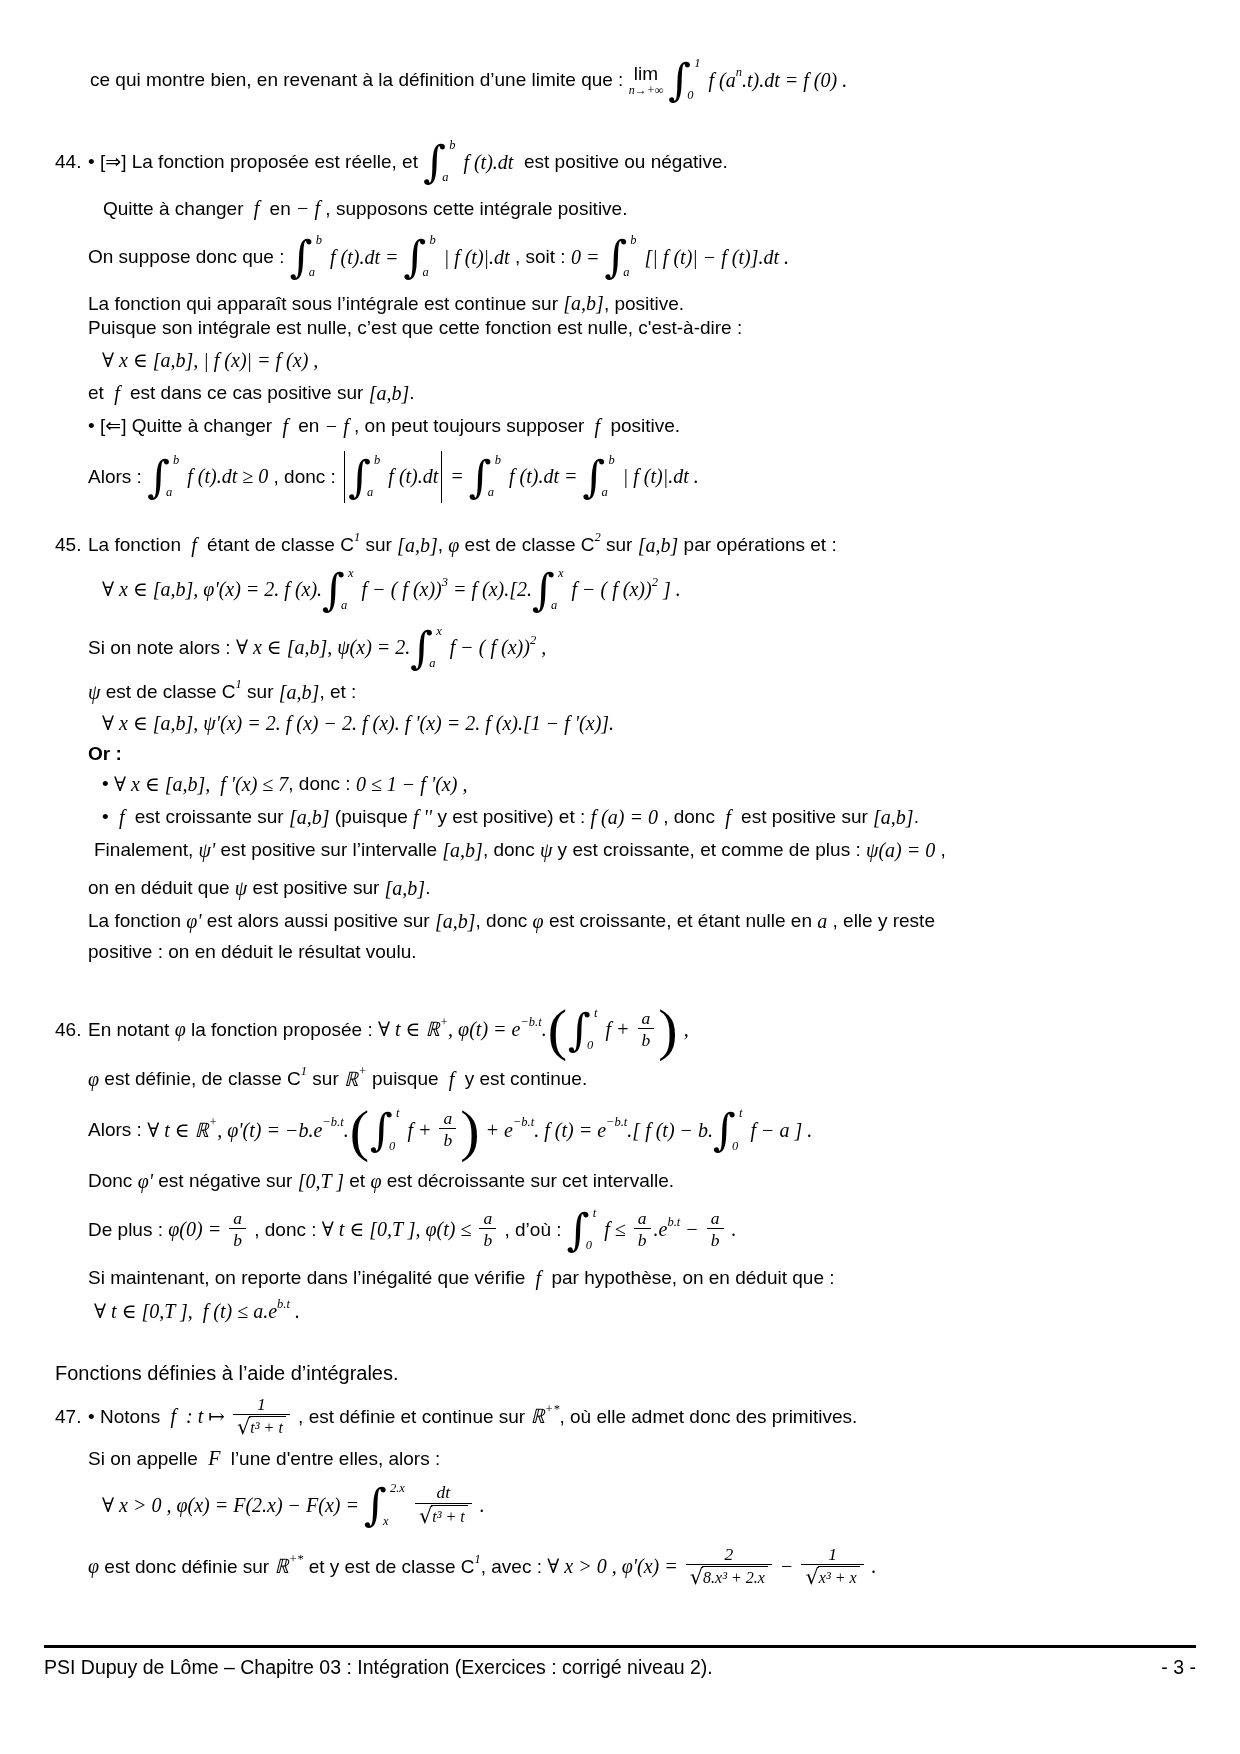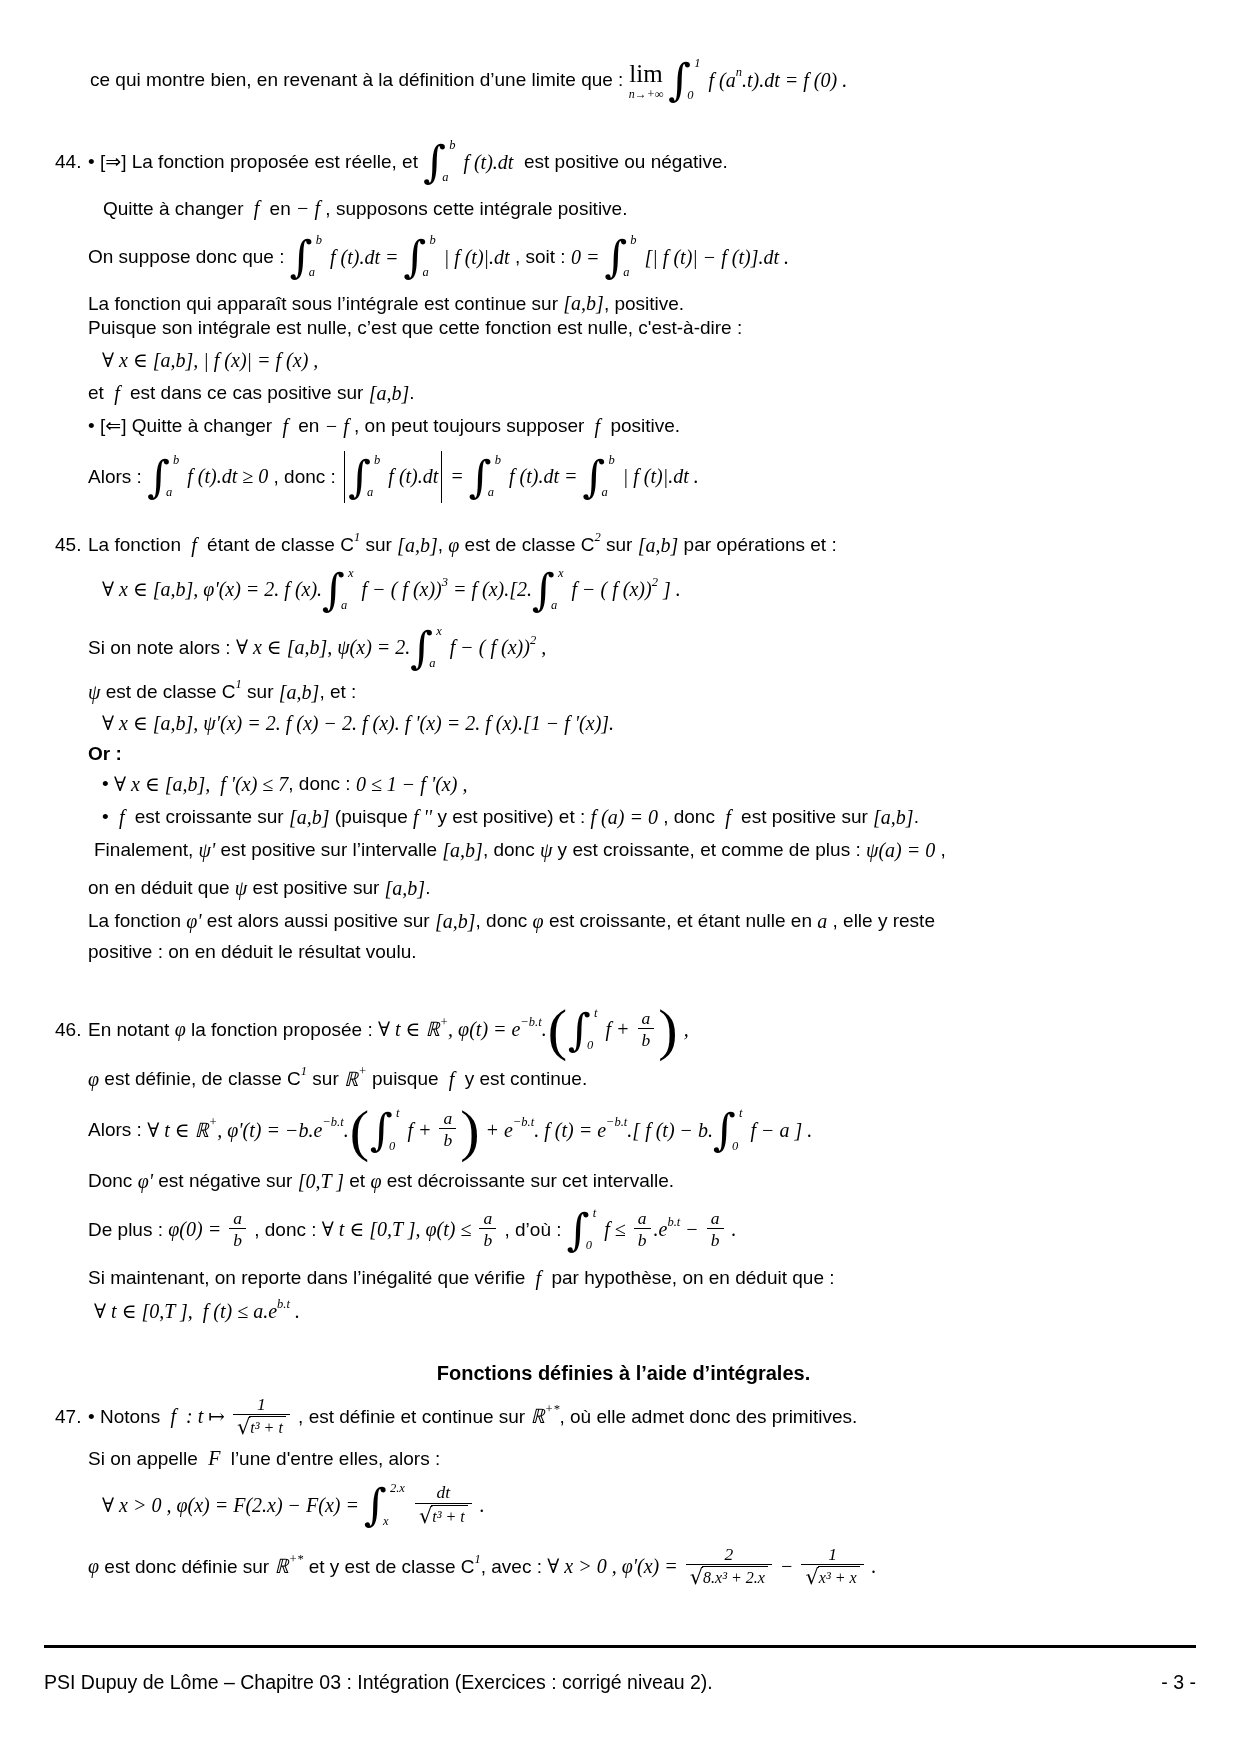--- a/index.html
+++ b/index.html
@@ -6,46 +6,46 @@
   body{width:1240px;height:1754px;position:relative;overflow:hidden;color:#000;
        font-family:"Liberation Sans",sans-serif;}
   .content{padding:56px 48px 0 55px;}
   .line{display:flex;align-items:center;white-space:pre;line-height:1.25;}
   .tx{font-size:19px;}
   .mx{font-family:"Liberation Serif","DejaVu Serif",serif;font-style:italic;font-size:20px;}
   .supx{font-family:"Liberation Serif","DejaVu Serif",serif;font-style:italic;font-size:12.5px;
         position:relative;top:-7px;}
   .item{position:relative;padding-left:33px;}
   .item-num{flex:0 0 33px;width:33px;margin-left:-33px;font-size:19px;font-style:normal;}
-  .heading{font-size:20px;font-weight:bold;padding-left:0;text-align:center;}
+  .heading{font-size:20px;font-weight:normal;padding-left:0;}
   .intg{display:inline-flex;align-items:center;}
   .int-glyph{font-family:"DejaVu Serif","Liberation Serif",serif;font-style:normal;
              font-size:44px;line-height:0.95;}
   .int-bounds{display:inline-flex;flex-direction:column;justify-content:space-between;
               height:48px;font-family:"Liberation Serif","DejaVu Serif",serif;font-style:italic;
               font-size:12.5px;margin-left:-2px;margin-right:3px;}
   .int-hi{margin-left:5px;}
   .int-lo{margin-top:auto;margin-left:-2px;}
   .lim{display:inline-flex;flex-direction:column;align-items:center;margin-right:2px;}
-  .lim-top{font-size:25px;font-family:Liberation Serif, serif;}
+  .lim-top{font-size:19px;}
   .lim-under{font-family:"Liberation Serif","DejaVu Serif",serif;font-style:italic;
              font-size:12px;margin-top:-3px;}
   .frac{display:inline-flex;flex-direction:column;align-items:center;margin:0 3px;}
   .fr-n{font-size:17.5px;line-height:1.1;padding:0 4px;}
   .fr-d{border-top:1.4px solid #000;font-size:17.5px;line-height:1.2;padding:1px 4px 0 4px;
         display:inline-flex;justify-content:center;}
   .sqrt{display:inline-flex;align-items:flex-start;}
   .sq-sign{font-family:"DejaVu Serif",serif;font-style:normal;font-size:21px;line-height:1.05;}
   .sq-body{border-top:1.4px solid #000;font-size:16px;padding:1px 3px 0 1px;margin-left:-1px;}
   .bigp{font-family:"Liberation Serif","DejaVu Serif",serif;font-style:normal;font-size:58px;
         font-weight:400;line-height:0.85;margin:0 1px;}
   .bigb{display:inline-block;width:0;border-left:1.6px solid #000;height:52px;margin:0 3px;}
   .sp{display:inline-block;}
   .footer{position:absolute;left:44px;right:44px;top:1645px;border-top:3px solid #000;
-          display:flex;justify-content:space-between;padding-top:23px;font-size:19.5px;}
+          display:flex;justify-content:space-between;padding-top:8px;font-size:19.5px;}
 </style>
 </head>
 <body>
 
 <div class="content" id="content">
     <div class="para" style="margin-top: 0px;">
       <div class="line" style="margin-top: 0px; margin-left: 35px;"><span class="tx">ce qui montre bien, en revenant à la définition d’une limite que : </span><span class="lim"><span class="lim-top">lim</span><span class="lim-under">n→+∞</span></span><span class="sp" style="width: 3px;"></span><span class="intg"><span class="int-glyph">∫</span><span class="int-bounds"><span class="int-hi">1</span><span class="int-lo">0</span></span></span><span class="mx"> f (a</span><span class="supx">n</span><span class="mx">.t).dt = f (0) .</span></div>
     </div>
     <div class="item" style="margin-top: 34px;">
       <div class="line" style="margin-top: 0px; margin-left: 0px;"><span class="tx item-num">44.</span><span class="tx">• [⇒] La fonction proposée est réelle, et </span><span class="intg"><span class="int-glyph">∫</span><span class="int-bounds"><span class="int-hi">b</span><span class="int-lo">a</span></span></span><span class="mx"> f (t).dt</span><span class="tx">  est positive ou négative.</span></div>

